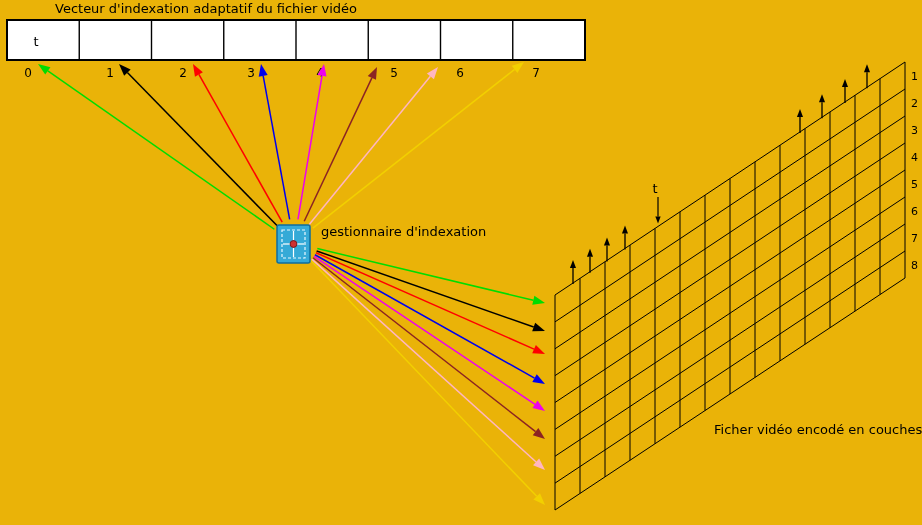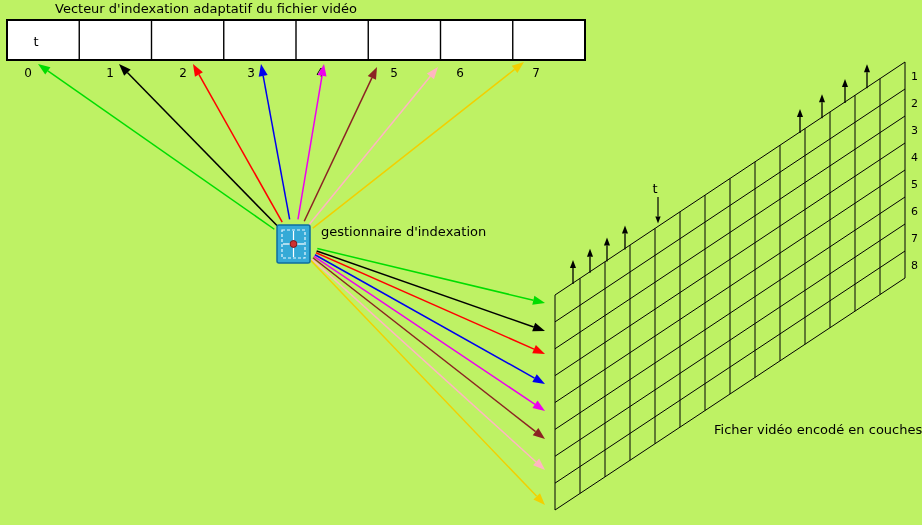--- a/index.html
+++ b/index.html
@@ -1,16 +1,16 @@
 <!DOCTYPE html>
 <html><head>
 <meta charset="utf-8">
 <style>
   html,body{margin:0;padding:0;background:#ffffff;}
-  .stage{position:relative;width:922px;height:525px;background:#bef264;overflow:hidden;}
+  .stage{position:relative;width:922px;height:525px;background:#eab308;overflow:hidden;}
   svg{display:block;font-family:"DejaVu Sans", sans-serif;}
   text{fill:#000000;}
 </style>
 </head>
 <body>
 
 <div class="stage">
   <svg id="diagram" width="922" height="525" viewBox="0 0 922 525">
 
     <text x="55" y="13" font-size="13">Vecteur d'indexation adaptatif du fichier vidéo</text>

